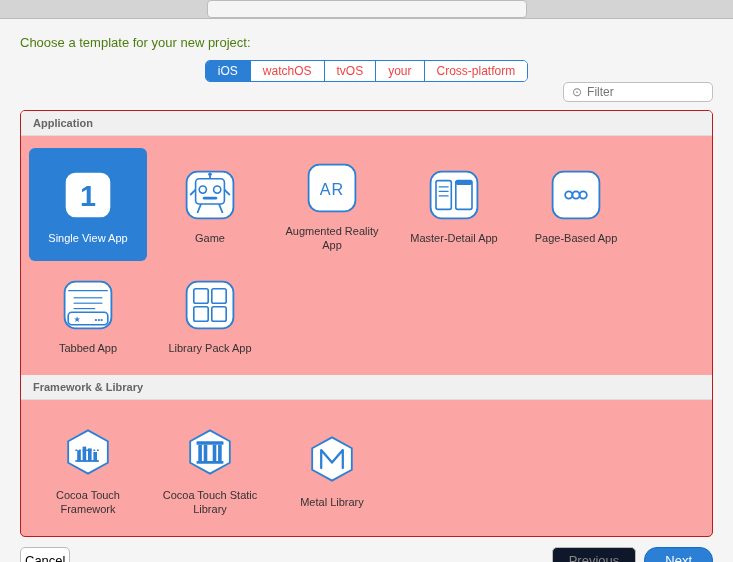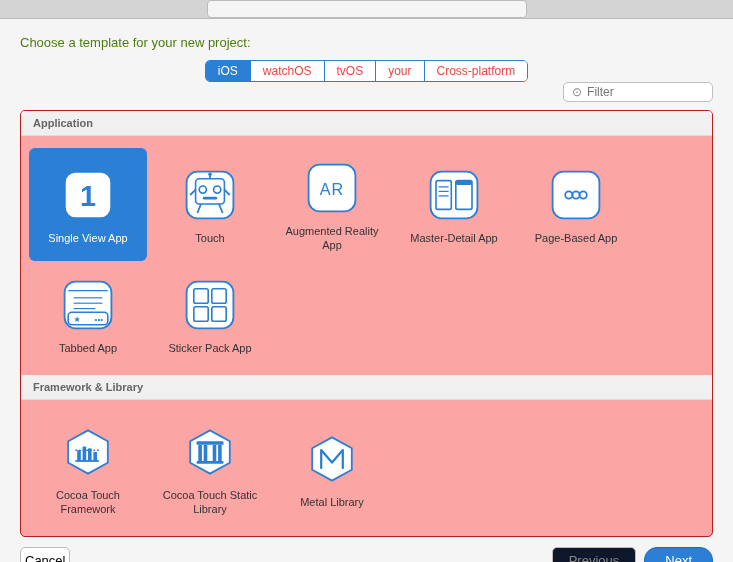--- a/index.html
+++ b/index.html
@@ -264,21 +264,21 @@
             <line x1="30" y1="12" x2="30" y2="8" stroke="#2b7fd4" stroke-width="2"></line>
             <circle cx="30" cy="7" r="2" fill="#2b7fd4"></circle>
 
             <line x1="20" y1="40" x2="16" y2="50" stroke="#2b7fd4" stroke-width="2"></line>
             <line x1="40" y1="40" x2="44" y2="50" stroke="#2b7fd4" stroke-width="2"></line>
 
             <line x1="14" y1="24" x2="8" y2="30" stroke="#2b7fd4" stroke-width="2"></line>
             <line x1="46" y1="24" x2="52" y2="30" stroke="#2b7fd4" stroke-width="2"></line>
           </svg>
         </div>
-        <div class="template-label">Touch</div>
+        <div class="template-label">Game</div>
       </div>
 
       <div class="template-item">
         <div class="template-icon">
           <svg viewBox="0 0 60 60" class="icon">
             <rect x="4" y="4" width="52" height="52" rx="12" ry="12" fill="white" stroke="#2b7fd4" stroke-width="2"></rect>
             <text x="30" y="38" text-anchor="middle" font-size="18" font-weight="300" fill="#2b7fd4" letter-spacing="1" font-family="-apple-system,sans-serif">AR</text>
           </svg>
         </div>
         <div class="template-label">Augmented Reality App</div>
@@ -338,21 +338,21 @@
         <div class="template-icon">
           <svg viewBox="0 0 60 60" class="icon">
             <rect x="4" y="4" width="52" height="52" rx="12" ry="12" fill="white" stroke="#2b7fd4" stroke-width="2"></rect>
 
             <rect x="12" y="12" width="16" height="16" rx="2" fill="none" stroke="#2b7fd4" stroke-width="1.8"></rect>
             <rect x="32" y="12" width="16" height="16" rx="2" fill="none" stroke="#2b7fd4" stroke-width="1.8"></rect>
             <rect x="12" y="32" width="16" height="16" rx="2" fill="none" stroke="#2b7fd4" stroke-width="1.8"></rect>
             <rect x="32" y="32" width="16" height="16" rx="2" fill="none" stroke="#2b7fd4" stroke-width="1.8"></rect>
           </svg>
         </div>
-        <div class="template-label">Sticker Pack App</div>
+        <div class="template-label">Library Pack App</div>
       </div>
 
 
     </div>
 
     <div class="section-header">Framework &amp; Library</div>
     <div class="template-grid">
 
       <div class="template-item">
         <div class="template-icon">

